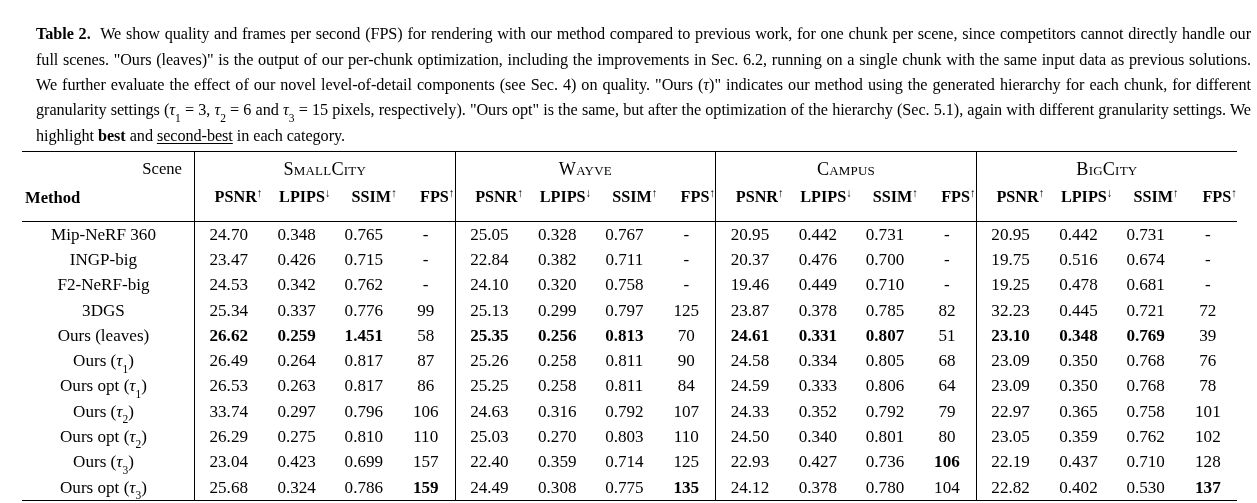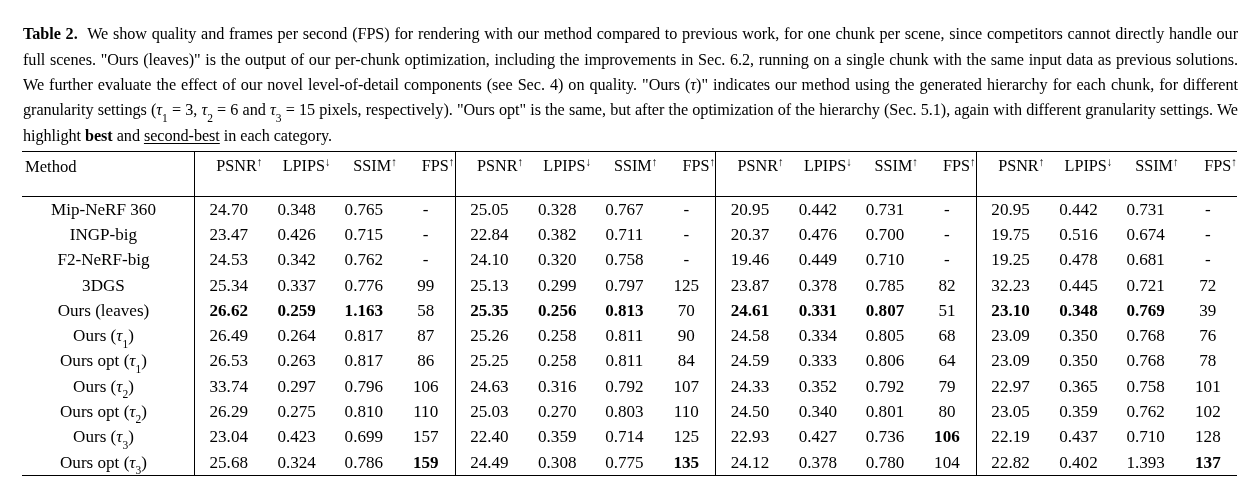--- a/index.html
+++ b/index.html
@@ -18,21 +18,21 @@
     position: relative;
     width: 1257px;
     height: 503px;
     box-sizing: border-box;
     padding: 0;
   }
 
   
   .caption {
     position: absolute;
-    left: 23px;
+    left: 36px;
     top: 6px;
     width: 1215px;
     font-size: 16.2px;
     line-height: 25.4px;
     text-align: justify;
     text-align-last: left;
     letter-spacing: -0.05px;
   }
   .caption .bold { font-weight: bold; }
   .caption .uline { text-decoration: underline; text-underline-offset: 2px; }
@@ -58,21 +58,21 @@
     vertical-align: middle;
     white-space: nowrap;
   }
 
   .rule-top td { border-top: 1.6px solid #000; height: 0; font-size: 0; line-height: 0; }
   .rule-mid td { border-top: 1.1px solid #000; height: 0; font-size: 0; line-height: 0; }
   .rule-bot td { border-top: 1.6px solid #000; height: 0; font-size: 0; line-height: 0; }
 
   
   tr.hdr-scene td { height: 28px; padding-top: 3px; }
-  tr.hdr-metric td { height: 29px; padding-bottom: 15px; }
+  tr.hdr-metric td { height: 29px; padding-bottom: 9px; font-weight: bold; }
 
   td.label-col {
     width: 150px;
     text-align: right;
     padding-right: 12px !important;
   }
   td.label-col.left { text-align: left; padding-right: 0 !important; padding-left: 3px !important; }
 
   td.sep { border-left: 1.1px solid #000; }
 
@@ -149,20 +149,27 @@
           <col class="c-lpips">
           <col class="c-ssim">
           <col class="c-fps">
       </colgroup>
 
       <tbody>
           <tr class="rule-top">
             <td colspan="17"></td>
           </tr>
 
+      <tr class="hdr-scene">
+        <td class="label-col">Scene</td>
+        <td class="scene-name sep" colspan="4">SmallCity</td>
+        <td class="scene-name sep" colspan="4">Wayve</td>
+        <td class="scene-name sep" colspan="4">Campus</td>
+        <td class="scene-name sep" colspan="4">BigCity</td>
+      </tr>
 
       <tr class="hdr-metric">
         <td class="label-col left">Method</td>
 
         <td class="metric sep"><span>PSNR</span><span class="arrow">↑</span></td>
         <td class="metric"><span>LPIPS</span><span class="arrow">↓</span></td>
         <td class="metric"><span>SSIM</span><span class="arrow">↑</span></td>
         <td class="metric"><span>FPS</span><span class="arrow">↑</span></td>
 
         <td class="metric sep"><span>PSNR</span><span class="arrow">↑</span></td>
@@ -260,21 +267,21 @@
             <td class="num"><span>82</span></td>
             <td class="num sep"><span>32.23</span></td>
             <td class="num"><span>0.445</span></td>
             <td class="num"><span>0.721</span></td>
             <td class="num"><span>72</span></td>
           </tr>
           <tr class="data">
             <td class="label-col mname">Ours (leaves)</td>
             <td class="num sep"><span class="b">26.62</span></td>
             <td class="num"><span class="b">0.259</span></td>
-            <td class="num"><span class="b">1.163</span></td>
+            <td class="num"><span class="b">1.451</span></td>
             <td class="num"><span>58</span></td>
             <td class="num sep"><span class="b">25.35</span></td>
             <td class="num"><span class="b">0.256</span></td>
             <td class="num"><span class="b">0.813</span></td>
             <td class="num"><span>70</span></td>
             <td class="num sep"><span class="b">24.61</span></td>
             <td class="num"><span class="b">0.331</span></td>
             <td class="num"><span class="b">0.807</span></td>
             <td class="num"><span>51</span></td>
             <td class="num sep"><span class="b">23.10</span></td>
@@ -386,21 +393,21 @@
             <td class="num sep"><span>24.49</span></td>
             <td class="num"><span>0.308</span></td>
             <td class="num"><span>0.775</span></td>
             <td class="num"><span class="b">135</span></td>
             <td class="num sep"><span>24.12</span></td>
             <td class="num"><span>0.378</span></td>
             <td class="num"><span>0.780</span></td>
             <td class="num"><span class="u">104</span></td>
             <td class="num sep"><span>22.82</span></td>
             <td class="num"><span>0.402</span></td>
-            <td class="num"><span>1.393</span></td>
+            <td class="num"><span>0.530</span></td>
             <td class="num"><span class="b">137</span></td>
           </tr>
         </tbody>
 
       <tbody>
           <tr class="rule-bot">
             <td colspan="17"></td>
           </tr>
     </tbody>
       </table>

